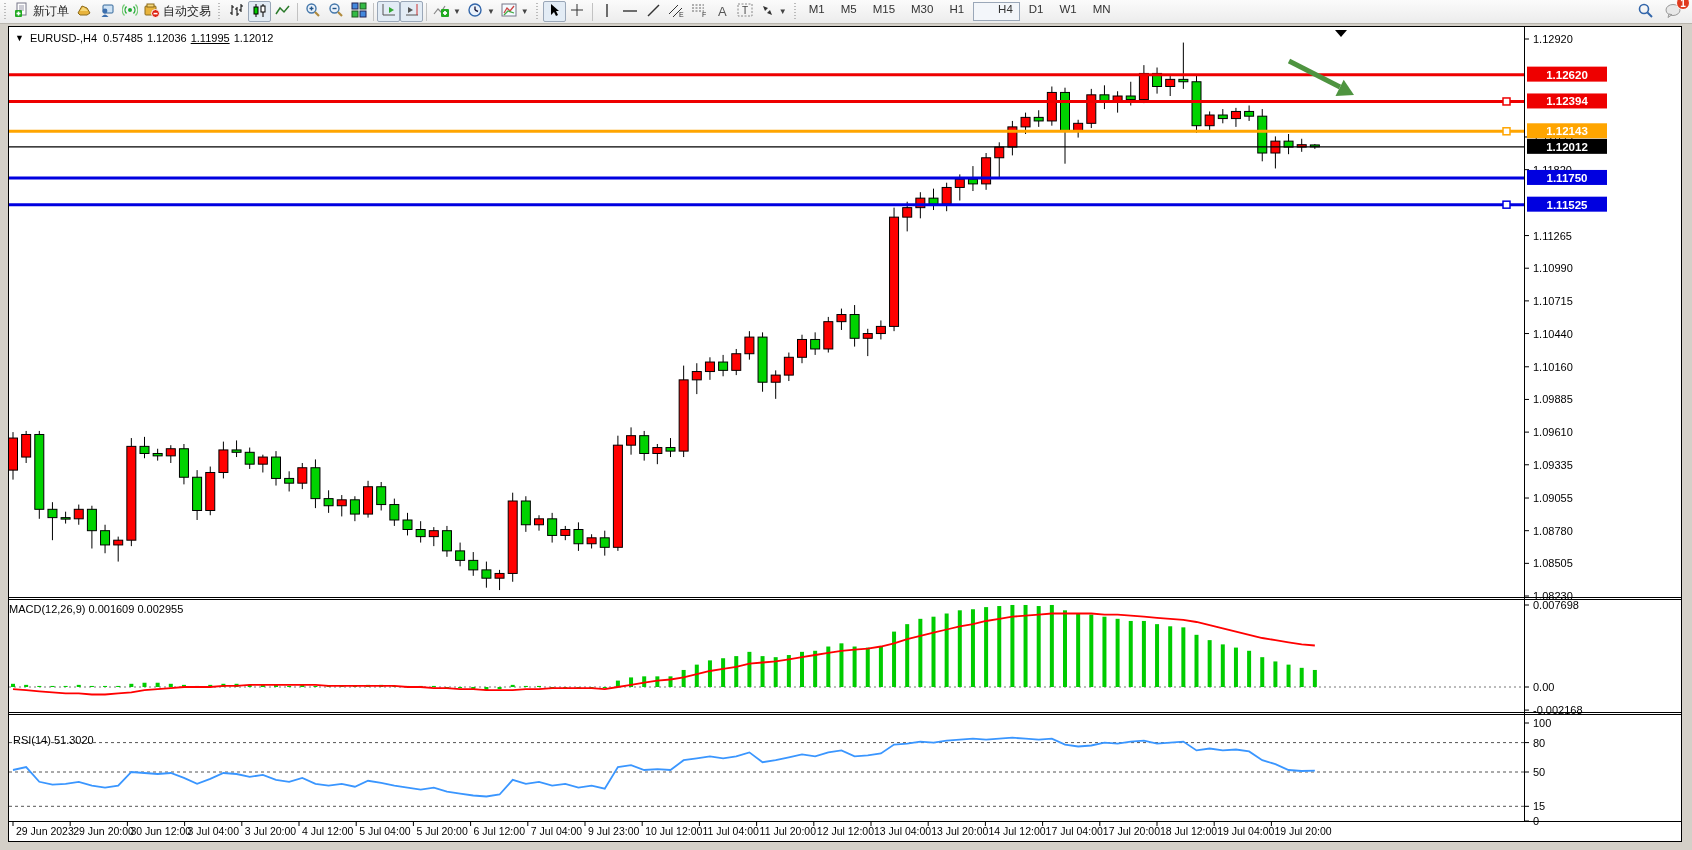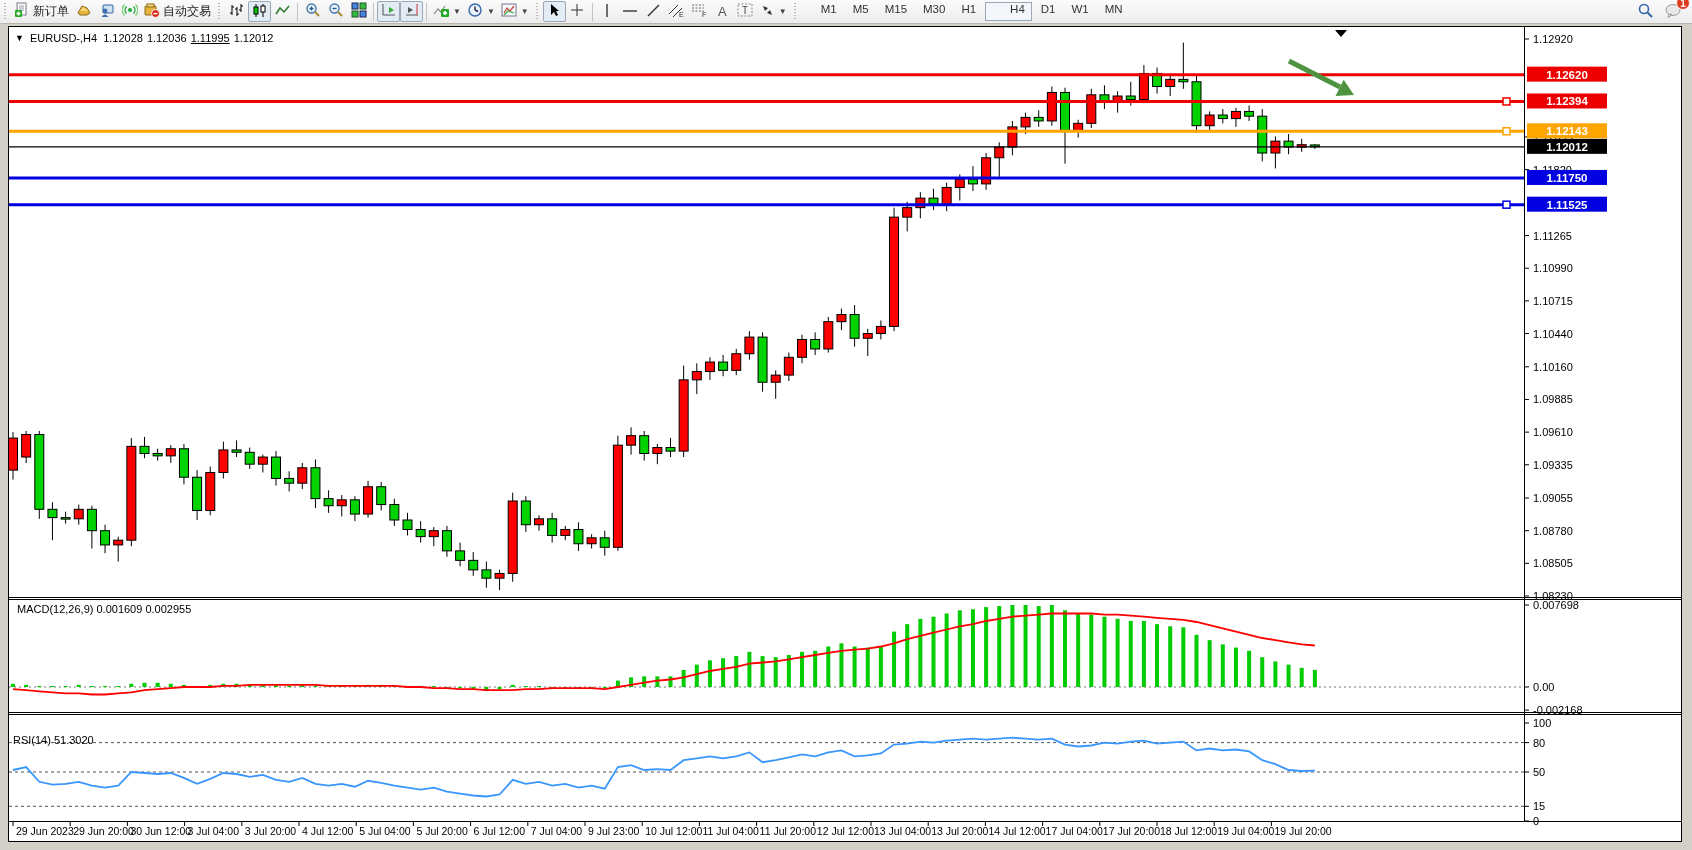--- a/index.html
+++ b/index.html
@@ -13,21 +13,21 @@
         display:flex; align-items:center; font-size:12px; color:#222; }
   .grip { width:7px; height:18px; margin:0 2px;
           background:repeating-linear-gradient(#bbb 0 1px, transparent 1px 3px);
           background-size:2px 100%; background-repeat:repeat-y; background-position:2px 0; }
   .sep { width:1px; height:18px; background:#c2c2c2; margin:0 3px; }
   .tbtn { height:21px; min-width:23px; display:flex; align-items:center; justify-content:center;
           padding:0 2px; border:1px solid transparent; border-radius:2px; gap:3px; cursor:default; }
   .tbtn.sel { border:1px solid #9aa7b8; background:#e3ecf5; }
   .tbtn .lbl { font-size:12px; white-space:nowrap; }
   .caret { font-size:8px; color:#444; margin-left:1px; }
-  .tf-group { display:flex; align-items:center;margin-left:12px; }
+  .tf-group { display:flex; align-items:center; }
   .tfbtn { height:19px; padding:0 6px; font-size:11.5px; color:#333; border:1px solid transparent; margin:0 1px; }
   .tfbtn.sel { border:1px solid #9aa7b8; background:#f3f6fa;padding-left:24px; }
   .tb-right { margin-left:auto; display:flex; align-items:center; padding-right:10px; gap:10px; }
   .chatwrap { position:relative; }
   .badge { position:absolute; top:-6px; right:-8px; background:#e03a1e; color:#fff;
            font-size:10px; font-weight:bold; width:14px; height:14px; border-radius:50%;
            display:flex; align-items:center; justify-content:center; border:1px solid #fff; }
 
   
   .chartwin { position:absolute; left:8px; top:26px; width:1674px; height:816px;
@@ -319,26 +319,26 @@
           </svg>
         <span class="badge">1</span>
       </span>
     </div>
   </div>
 
   <div class="chartwin">
     <div class="overlay-label" id="chart-title">
       <span class="tri">▼</span>
       <span style="font-weight:normal;">EURUSD-,H4</span>
-      <span>1.12028</span>
+      <span>0.57485</span>
       <span style="margin-left:-2px;text-align:center;">1.12036</span>
       <span style="margin-left:-2px;text-decoration:underline;">1.11995</span>
       <span style="margin-left:-2px;">1.12012</span>
     </div>
-    <div class="overlay-label" id="macd-label" style="left:8px; top:576px;text-align:center;">MACD(12,26,9) 0.001609 0.002955</div>
+    <div class="overlay-label" id="macd-label" style="left:0; top:576px;text-align:center;">MACD(12,26,9) 0.001609 0.002955</div>
     <div class="overlay-label" id="rsi-label" style="left:4px; top:707px;">RSI(14) 51.3020</div>
     <svg id="chart-svg" width="1672" height="814" viewBox="0 0 1672 814">
         <line x1="0" y1="570.5" x2="1672" y2="570.5" stroke="#000"></line>
         <line x1="0" y1="572.5" x2="1672" y2="572.5" stroke="#000"></line>
         <line x1="0" y1="685.5" x2="1672" y2="685.5" stroke="#000"></line>
         <line x1="0" y1="687.5" x2="1672" y2="687.5" stroke="#000"></line>
         <line x1="0" y1="794.5" x2="1672" y2="794.5" stroke="#000"></line>
         <line x1="1515.5" y1="0" x2="1515.5" y2="794" stroke="#000"></line>
         <line x1="1515" y1="12" x2="1520" y2="12" stroke="#000"></line>
         <text x="1524" y="16" font-size="11" fill="#000">1.12920</text>

